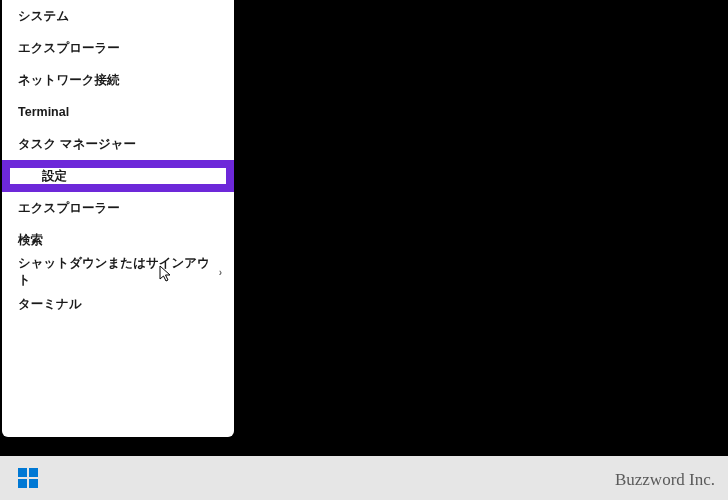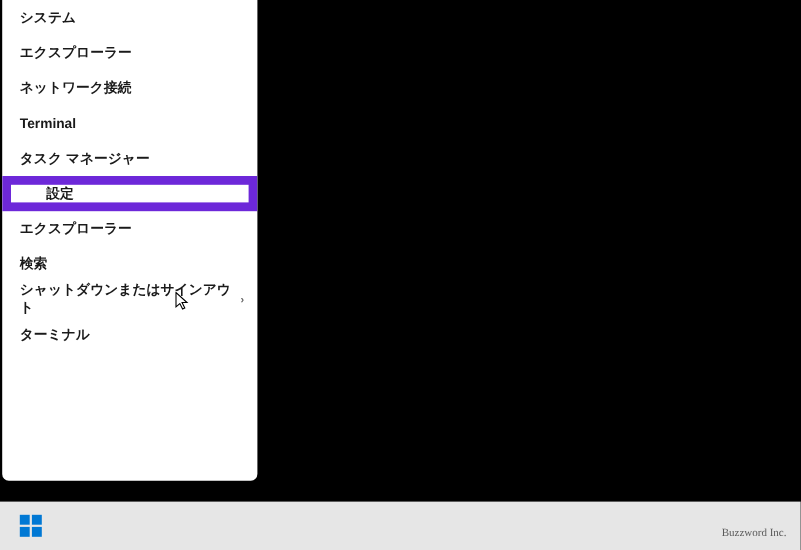--- a/index.html
+++ b/index.html
@@ -78,21 +78,21 @@
       grid-template-columns: 1fr 1fr;
       grid-template-rows: 1fr 1fr;
       gap: 1.5px;
     }
     .win-logo span { background: #0078d4; }
     .watermark {
       position: absolute;
       right: 13px;
       bottom: 10px;
       color: #5a5a5a;
-      font-size: 10px;
+      font-size: 17px;
       font-family: Georgia, serif;
     }
   </style>
 </head>
 <body>
 
 <div class="context-menu" id="menu-root">
     <div class="menu-item">
       <span>システム</span>
     </div>

